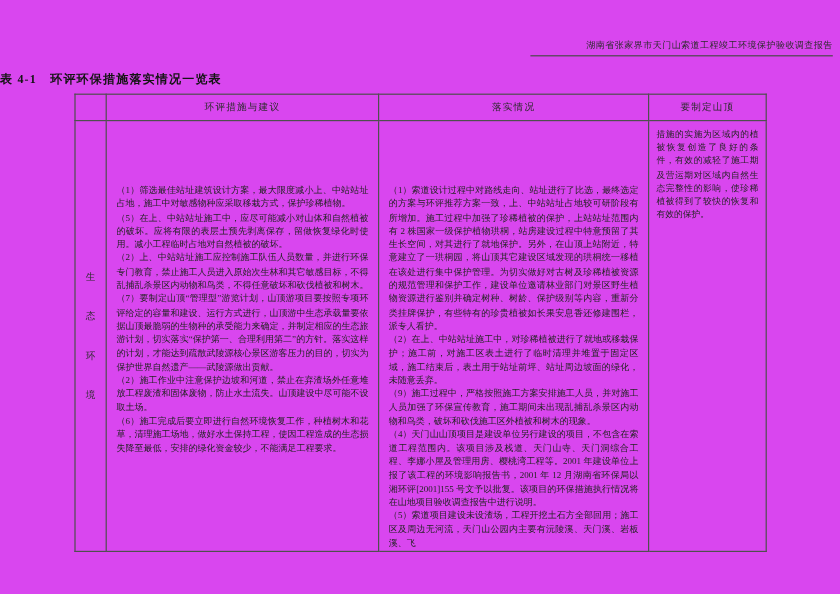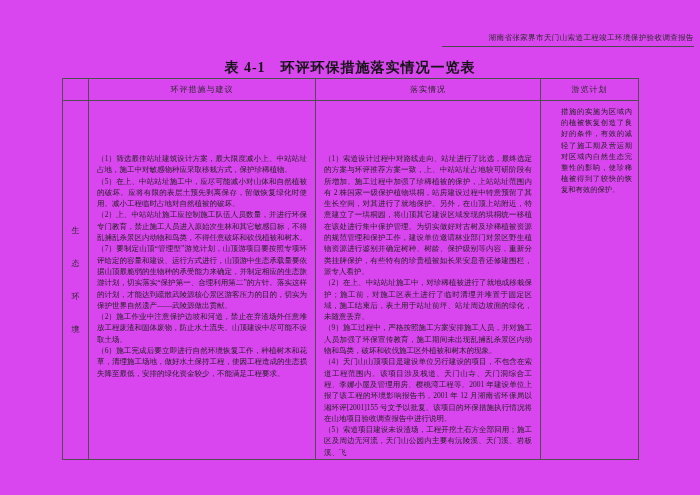--- a/index.html
+++ b/index.html
@@ -24,22 +24,22 @@
     font-size: 7.5px;
     letter-spacing: 0.4px;
     color: #2b2b2b;
     border-bottom: 1px solid #4a4a4a;
     padding-bottom: 3px;
   }
   .doc-title {
     position: absolute;
     top: 59px; left: 0;
     width: 700px;
-    text-align: center;
-    font-size: 14px;
+    text-align: left;
+    font-size: 10px;
     font-weight: bold;
     letter-spacing: 1px;
     color: #141414;
   }
   table.report-table {
     position: absolute;
     left: 62px; top: 78px;
     width: 576px;
     border-collapse: collapse;
     table-layout: fixed;
@@ -83,21 +83,20 @@
     height: 321px;
     font-size: 8px;
     color: #2b2b2b;
   }
   .effect-inner {
     font-size: 7.3px;
     line-height: 11.2px;
     padding: 4px 5px 0 5px;
     text-align: justify;
     color: #242424;
-    margin-left: 14px;
   }
   .page-number {
     position: absolute;
     top: 447px; left: 0;
     width: 700px;
     text-align: center;
     font-size: 7.5px;
     color: #2b2b2b;
   }
 </style>
@@ -115,21 +114,21 @@
       <col style="width:26px">
       <col style="width:227px">
       <col style="width:225px">
       <col style="width:98px">
     </colgroup>
     <tbody>
         <tr class="hdr">
       <th></th>
       <th>环评措施与建议</th>
       <th>落实情况</th>
-      <th>游览计划</th>
+      <th>要制定山顶</th>
     </tr>
     <tr class="body-row">
       <td class="category-cell">
         <div class="category-stack">
           <span>生</span>
           <span>态</span>
           <span>环</span>
           <span>境</span>
         </div>
       </td>

